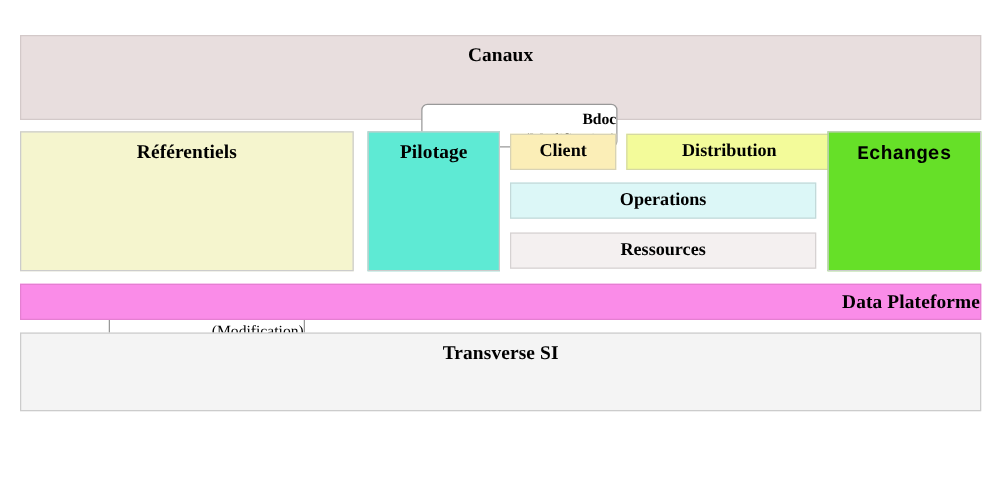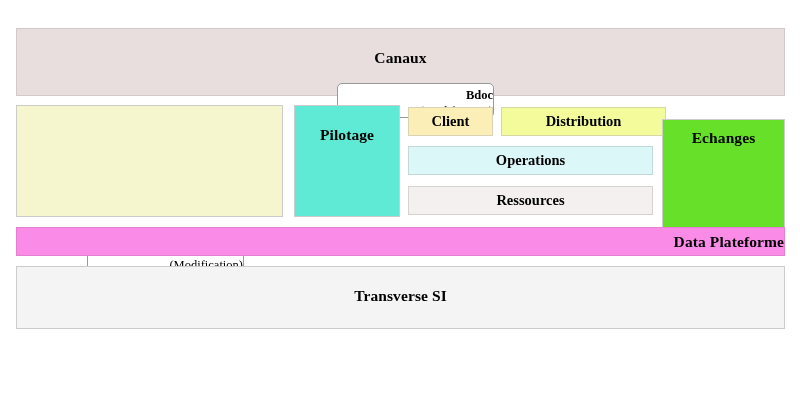--- a/index.html
+++ b/index.html
@@ -26,21 +26,21 @@
     position: absolute;
     box-sizing: border-box;
     border: 1px solid #c9c9c9;
   }
 
   .band-title {
     text-align: center;
     font-weight: bold;
     font-size: 15.5px;
     line-height: 1.15;
-    padding-top: 20px;
+    padding-top: 7px;
     letter-spacing: .1px;
   }
 
   
   #canaux {
     left: 16px;
     top: 28px;
     width: 769px;
     height: 68px;
     background: #e8dede;
@@ -113,25 +113,26 @@
     top: 186px;
     width: 245px;
     height: 29px;
     background: #f4f0f0;
     border-color: #d6d2d2;
   }
 
   
   #echanges {
     left: 662px;
-    top: 119px;
+    top: 105px;
     width: 123px;
     height: 112px;
     background: #66e028;
     border-color: #cccccc;
+    font-family: Liberation Mono, monospace;
   }
   #echanges .band-title { padding-top: 9px; }
 
   
   #dataplateforme {
     left: 16px;
     top: 227px;
     width: 769px;
     height: 29px;
     background: #fa8ce8;
@@ -195,20 +196,21 @@
 
   <div class="band" id="canaux">
     <div class="band-title">Canaux</div>
     <div class="app-card" id="card-canaux-bdoc">
       <span class="app-name">Bdoc</span>
       <span class="app-state">(Modification)</span>
     </div>
   </div>
 
   <div class="band" id="referentiels">
+    <div class="band-title">Référentiels</div>
     <div class="app-card" id="card-ref-share">
       <span class="app-name">Share</span>
       <span class="app-state">(Modification)</span>
     </div>
   </div>
 
   <div class="band" id="pilotage">
     <div class="band-title">Pilotage</div>
   </div>
 

